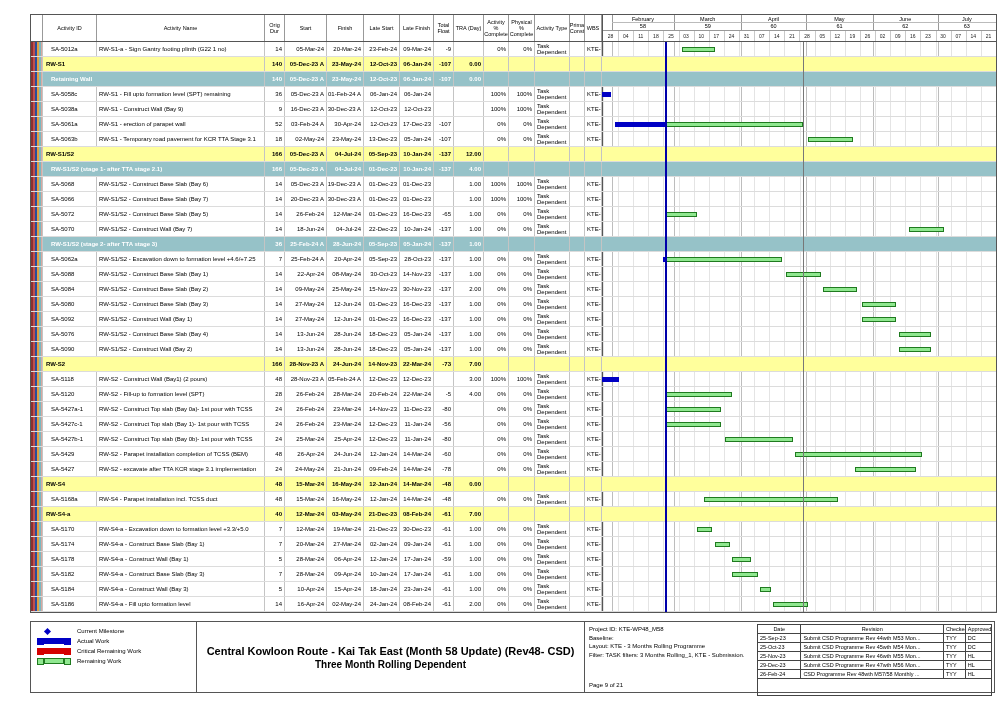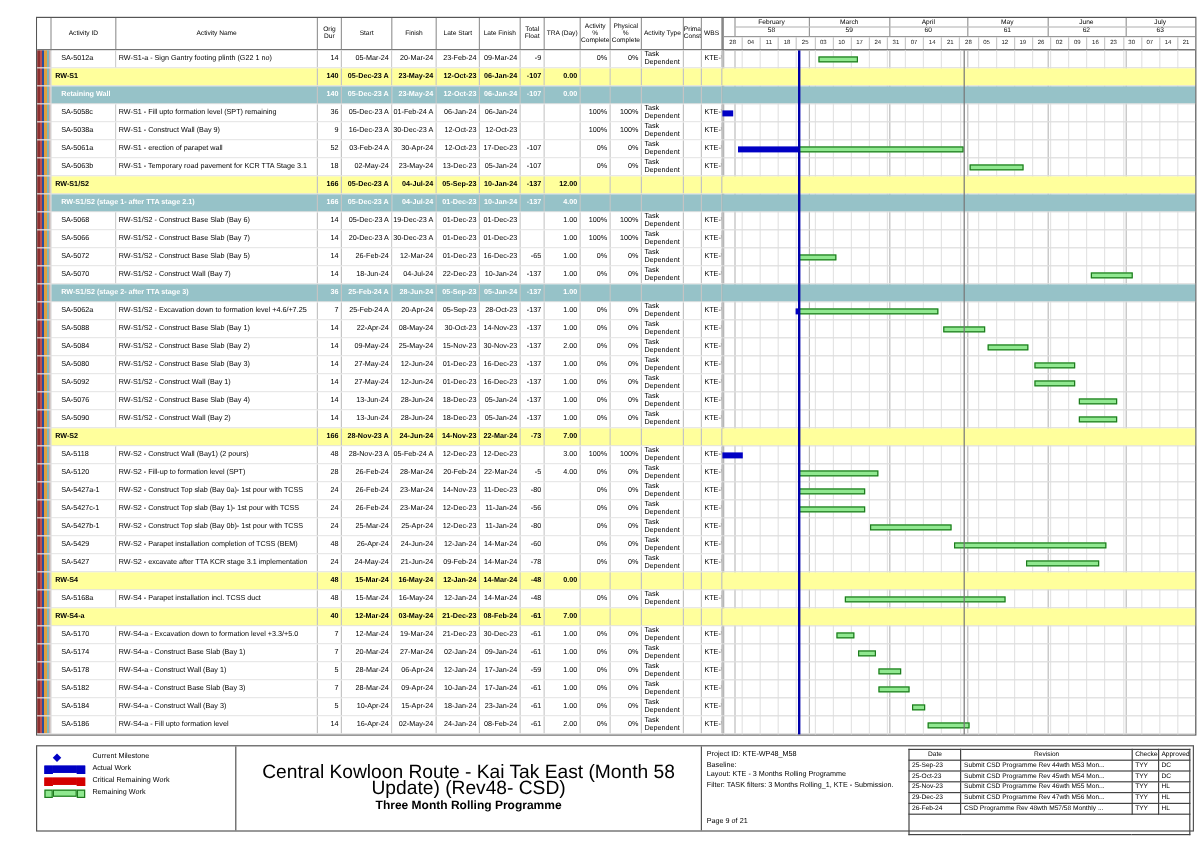--- a/index.html
+++ b/index.html
@@ -35,21 +35,21 @@
   .bar.remaining{background:#90e890;border:1px solid #1f7a1f;}
   .footer{position:absolute;left:30px;top:621px;width:965px;height:72px;border:1px solid #555;display:flex;box-sizing:border-box;background:#fff;}
   .leg{width:166px;border-right:1px solid #555;padding:4px 6px;box-sizing:border-box;}
   .leg-item{display:flex;align-items:center;height:10px;}
   .leg-ico{width:34px;display:flex;align-items:center;margin-right:6px;}
   .leg-label{font-size:6px;}
   .diamond{width:5px;height:5px;transform:rotate(45deg);margin-left:8px;}
   .lbar{height:4px;flex:1;}
   .lsq{width:5px;height:5px;}
   .titlebox{width:388px;border-right:1px solid #555;display:flex;flex-direction:column;justify-content:center;text-align:center;box-sizing:border-box;padding:0 6px;}
-  .t1{font-size:16px;font-weight:normal;line-height:14px;}
+  .t1{font-size:11px;font-weight:bold;line-height:14px;}
   .t2{font-size:10px;font-weight:bold;line-height:13px;}
   .info{width:170px;padding:3px 4px;box-sizing:border-box;display:flex;flex-direction:column;}
   .info .iline{font-size:6px;line-height:8.5px;white-space:nowrap;overflow:hidden;}
   .info .pg{font-size:6px;margin-top:auto;}
   .rev{flex:1;padding:2px 2px;box-sizing:border-box;}
   .rev table{border-collapse:collapse;width:100%;table-layout:fixed;}
   .rev th,.rev td{border:1px solid #444;font-size:5.5px;line-height:7px;padding:0 2px;overflow:hidden;white-space:nowrap;font-weight:normal;text-align:left;height:8px;}
   .rev th{text-align:center;}
   .rev .empty td{height:16px;border-top:1px solid #444;}
 </style>
@@ -935,21 +935,21 @@
         <div class="leg-ico">
           <div class="lsq" style="background: rgb(144, 232, 144); border: 1px solid rgb(31, 122, 31);"></div>
           <div class="lbar" style="background: rgb(144, 232, 144); border: 1px solid rgb(31, 122, 31);"></div>
           <div class="lsq" style="background: rgb(144, 232, 144); border: 1px solid rgb(31, 122, 31);"></div>
         </div>
         <div class="leg-label">Remaining Work</div>
       </div>
     </div>
   <div class="titlebox">
     <div class="t1">Central Kowloon Route - Kai Tak East (Month 58 Update) (Rev48- CSD)</div>
-    <div class="t2">Three Month Rolling Programme</div>
+    <div class="t2">Three Month Rolling Dependent</div>
   </div>
   <div class="info" id="info">
       <div class="iline">Project ID: KTE-WP48_M58</div>
       <div class="iline">Baseline:</div>
       <div class="iline">Layout: KTE - 3 Months Rolling Programme</div>
       <div class="iline">Filter: TASK filters: 3 Months Rolling_1, KTE - Submission.</div>
       <div class="iline pg">Page 9 of 21</div>
     </div>
   <div class="rev">
     <table>

